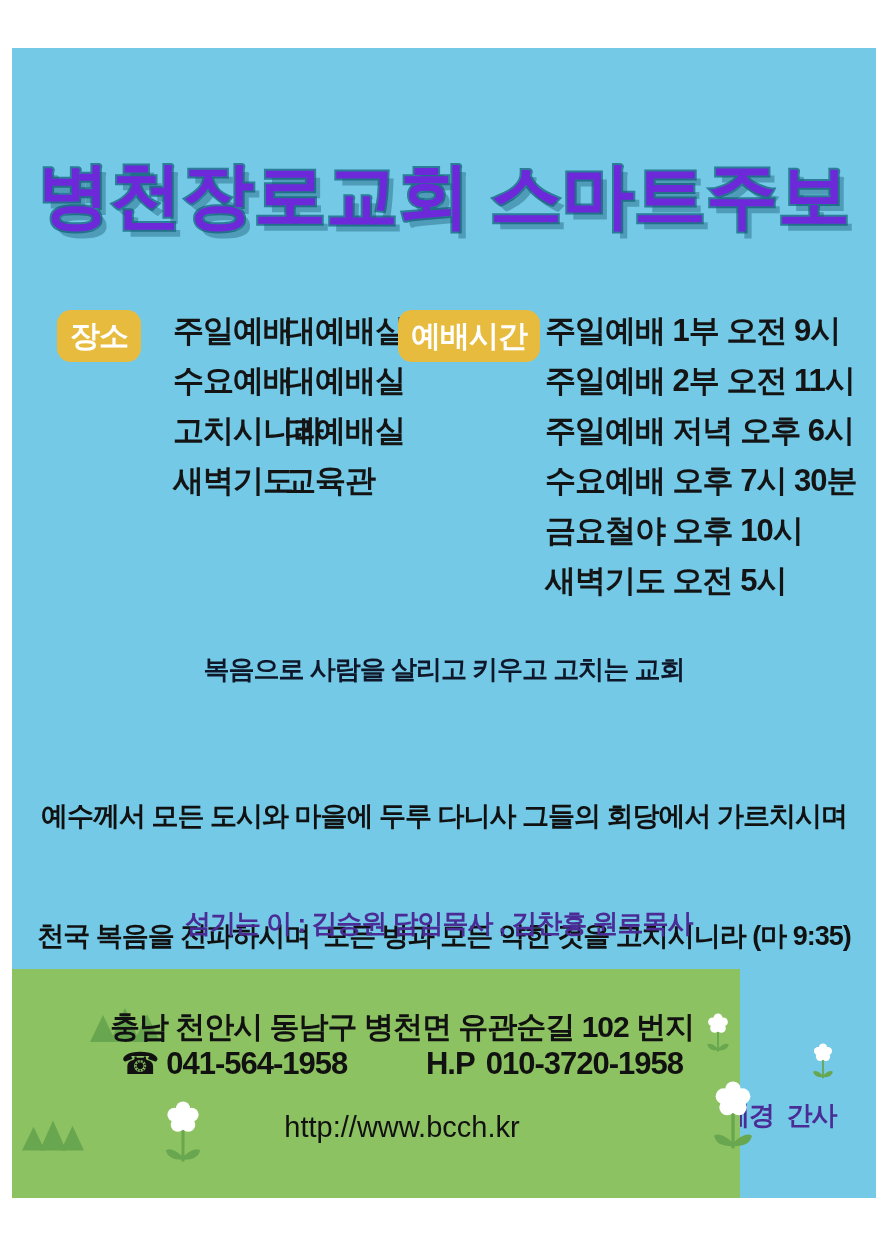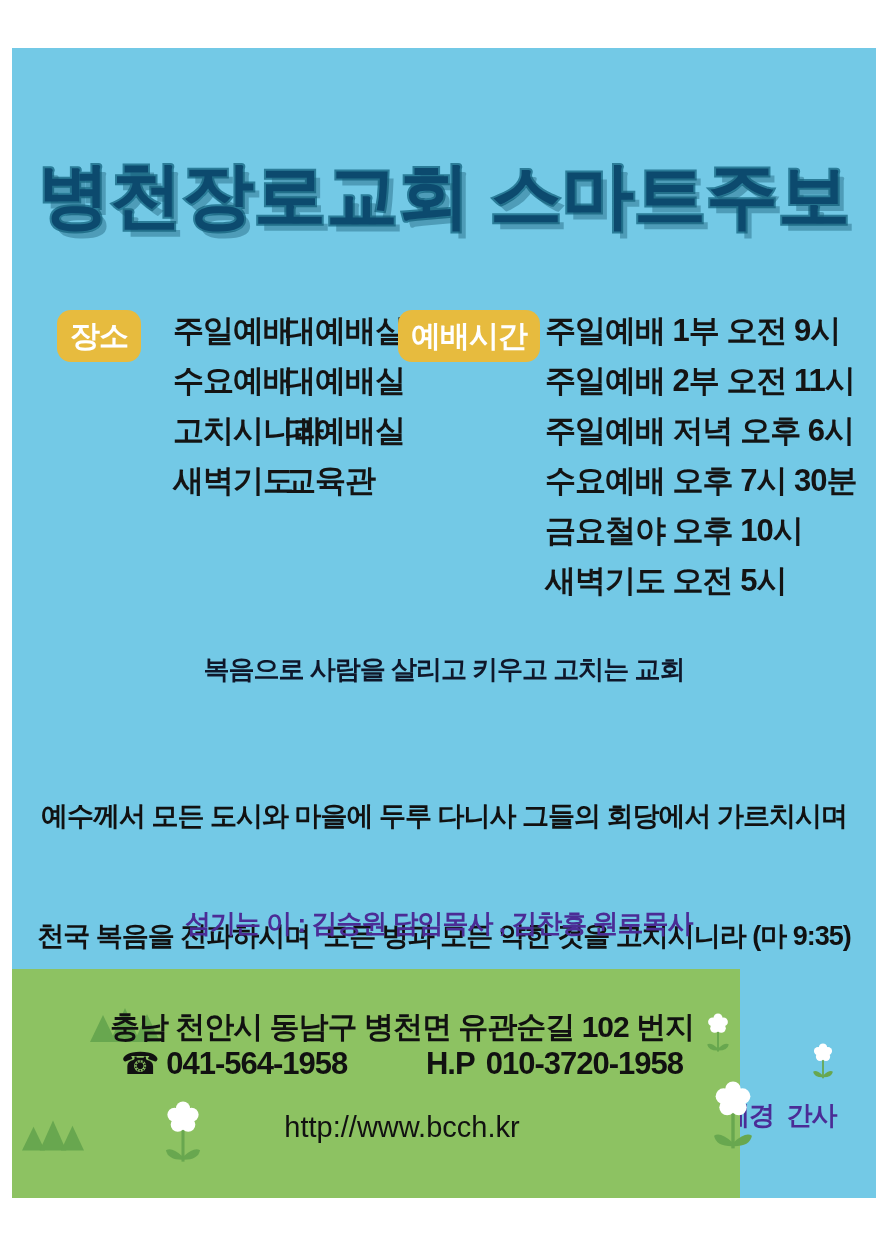--- a/index.html
+++ b/index.html
@@ -7,21 +7,21 @@
     width:892px;height:1258px;background:#ffffff;position:relative;overflow:hidden;
     font-family:"Liberation Sans","DejaVu Sans",sans-serif;
   }
   .poster{
     position:absolute;left:12px;top:48px;width:864px;height:1150px;
     background:#73c9e6;overflow:hidden;
   }
   
   .title{
     position:absolute;top:100px;left:0;width:100%;text-align:center;
-    font-size:72px;font-weight:800;color:#0c4a6e;white-space:nowrap;letter-spacing:0px;
+    font-size:72px;font-weight:800;color:#6d28d9;white-space:nowrap;letter-spacing:0px;
     -webkit-text-stroke:4px #2b7d99;paint-order:stroke fill;
     text-shadow:6px 7px 0 rgba(23,90,115,0.40);
   }
   
   .badge{
     position:absolute;display:inline-block;background:#e7bb3e;color:#ffffff;
     font-weight:800;font-size:30px;line-height:30px;padding:11px 13px;
     border-radius:14px;letter-spacing:-1px;white-space:nowrap;
   }
   .badge-loc{left:45px;top:262px;}

